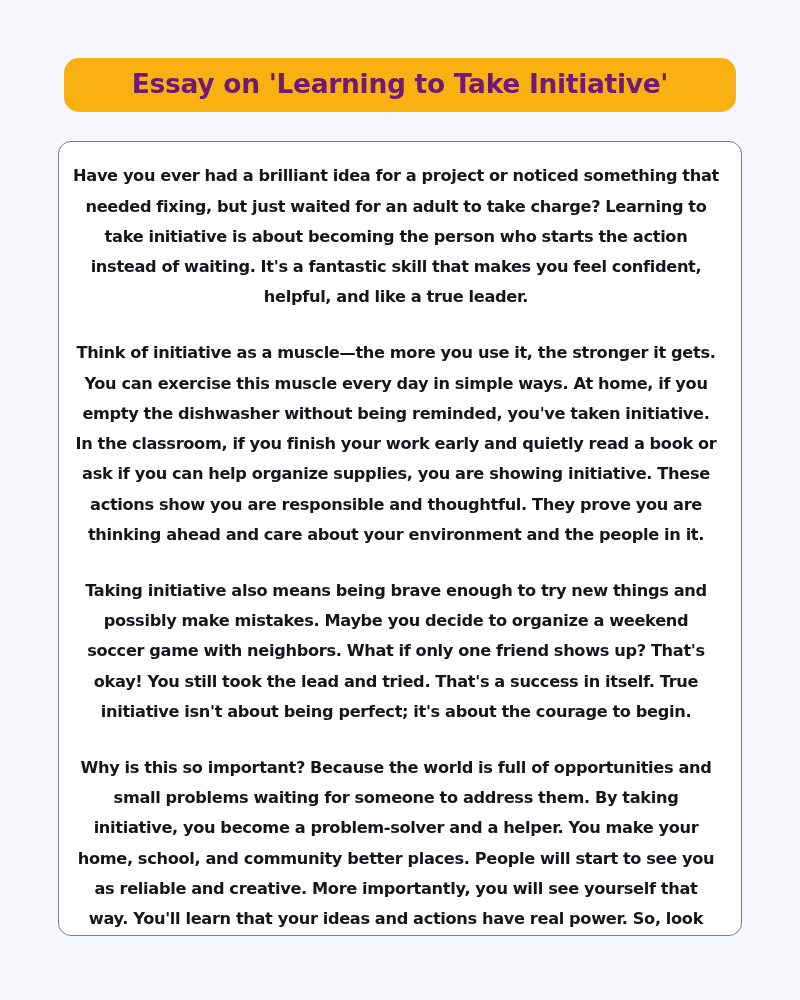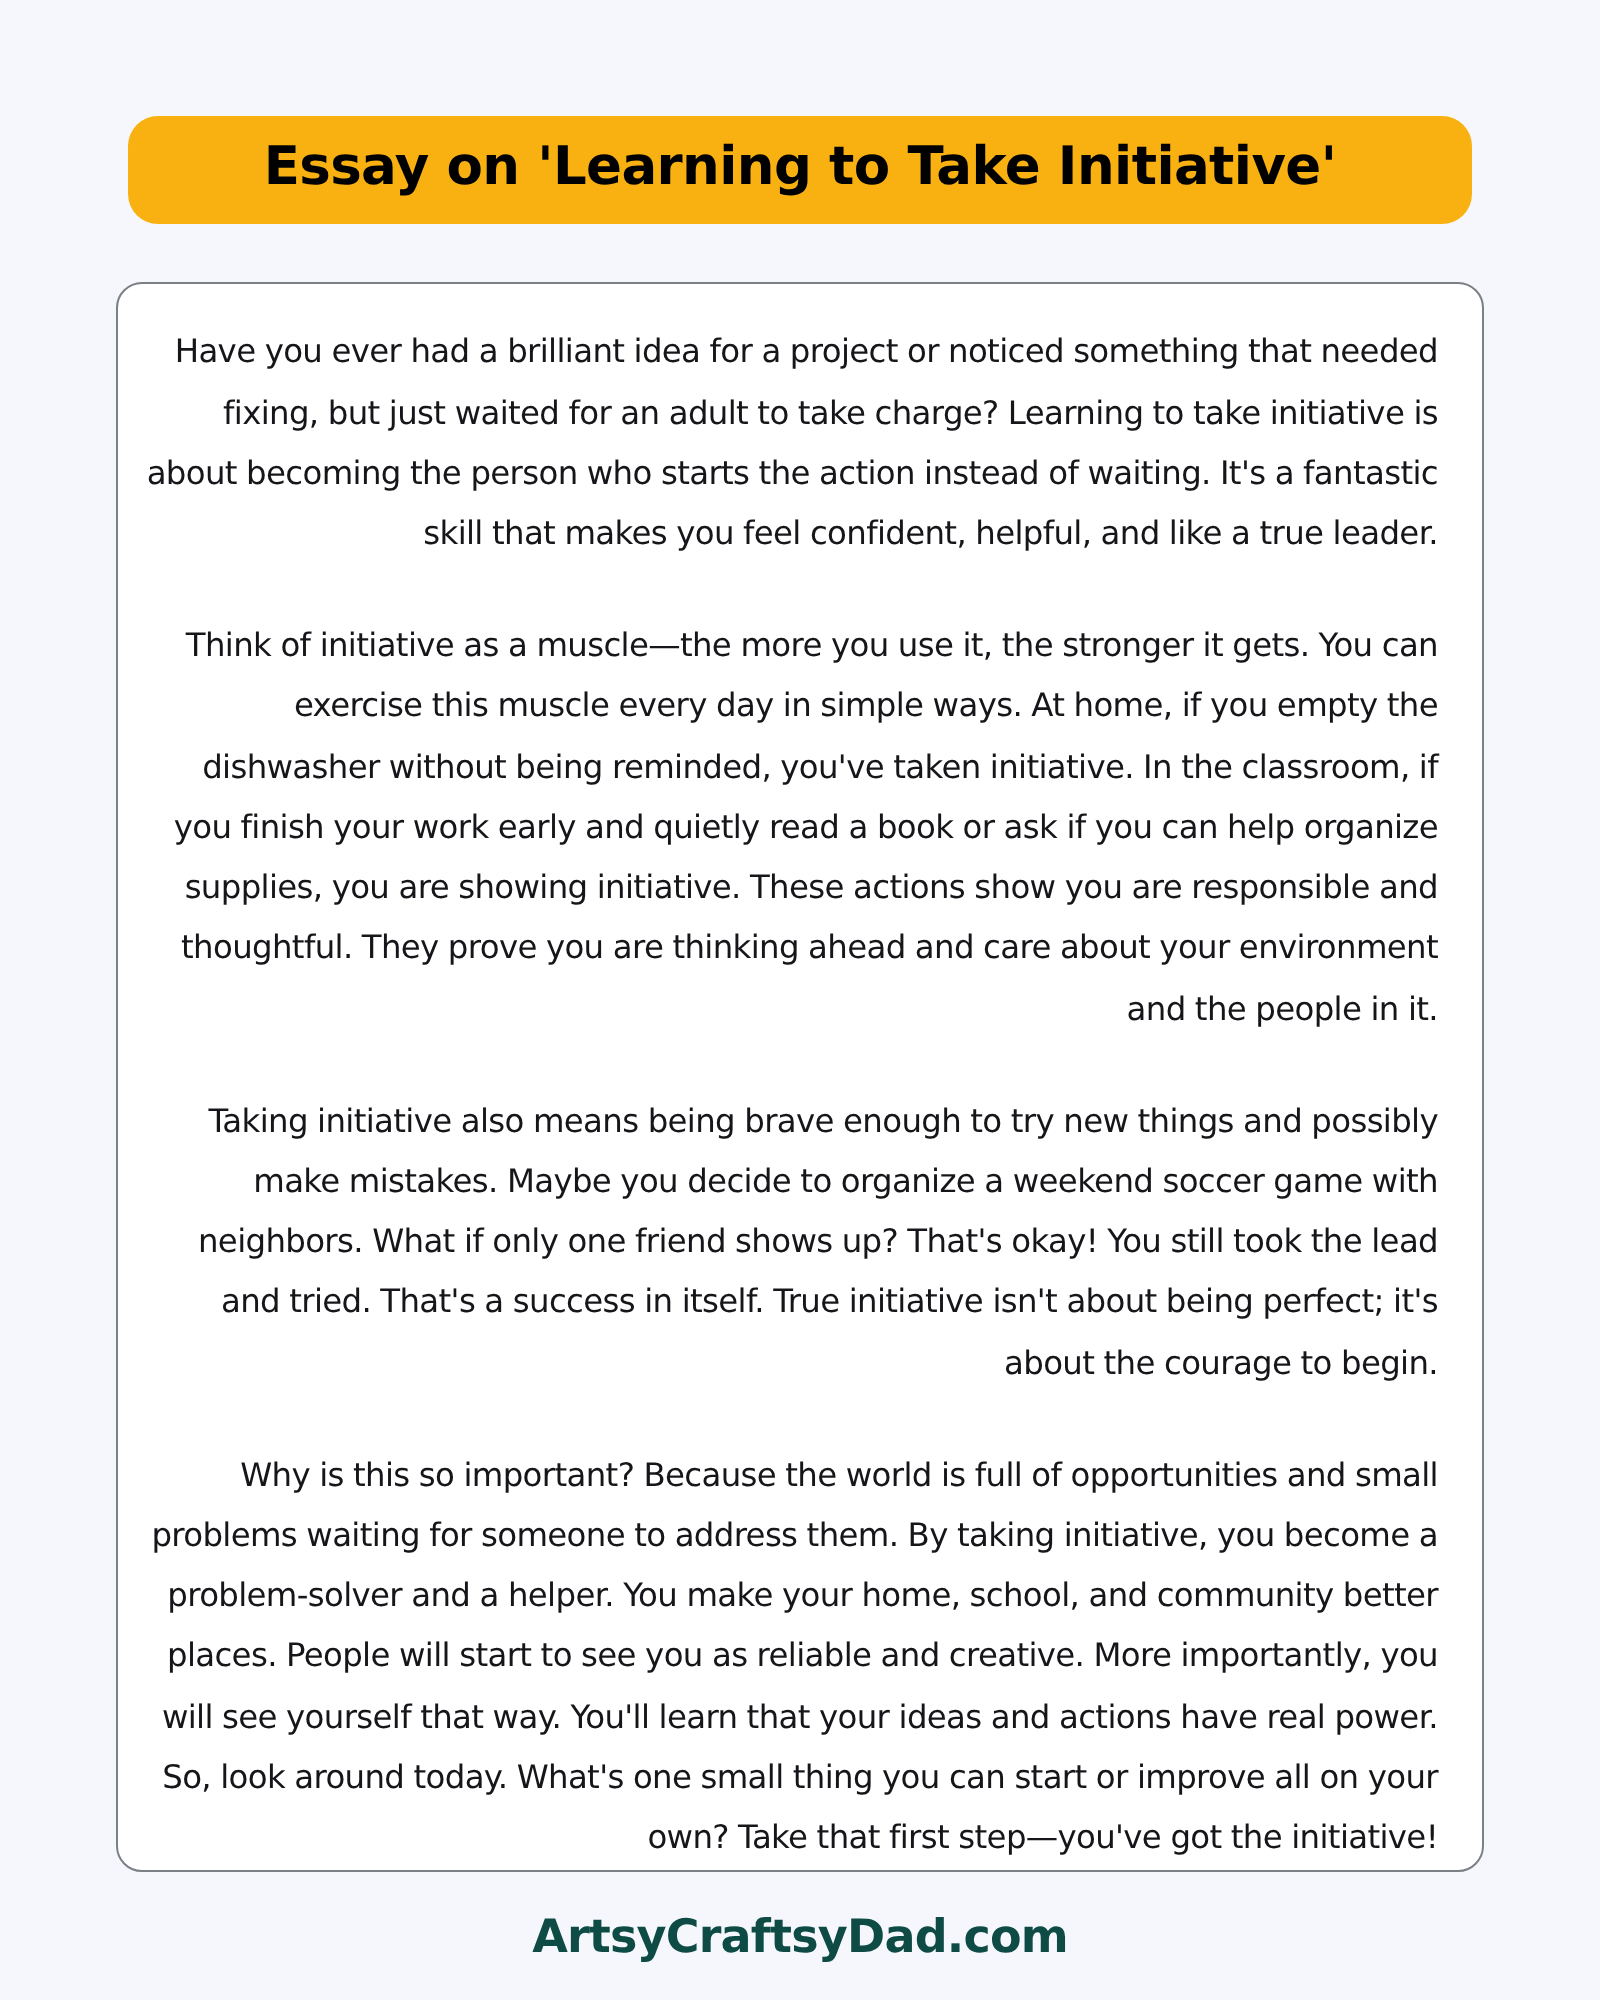--- a/index.html
+++ b/index.html
@@ -29,21 +29,21 @@
     box-sizing: border-box;
     background: #f9b111;
     border-radius: 15px;
     padding: 11px 18px 13px 18px;
     text-align: center;
   }
   .title-badge-text {
     font-family: "DejaVu Sans", sans-serif;
     font-size: 26.5px;
     font-weight: bold;
-    color: #000000;
+    color: #701a75;
     letter-spacing: -0.3px;
     line-height: 1.15;
     white-space: nowrap;
   }
   .essay-card {
     margin-top: 29px;
     width: 684px;
     height: 795px;
     box-sizing: border-box;
     background: #ffffff;
@@ -54,22 +54,23 @@
   }
   .essay-body {
     font-family: "DejaVu Sans", sans-serif;
     font-size: 16.2px;
     line-height: 30.2px;
     color: #16161a;
     letter-spacing: -0.32px;
   }
   .essay-paragraph {
     margin: 0 0 26px 0;
-    text-align: right;
+    text-align: center;
     word-spacing: -0.2px;
+    font-weight: bold;
   }
   .essay-paragraph:last-child {
     margin-bottom: 15px;
   }
   .footer {
     position: absolute;
     left: 0;
     right: 0;
     bottom: 18px;
     text-align: center;
@@ -93,17 +94,14 @@
 
   <div class="essay-card">
     <div class="essay-body">
       <p class="essay-paragraph">Have you ever had a brilliant idea for a project or noticed something that needed fixing, but just waited for an adult to take charge? Learning to take initiative is about becoming the person who starts the action instead of waiting. It's a fantastic skill that makes you feel confident, helpful, and like a true leader.</p>
       <p class="essay-paragraph">Think of initiative as a muscle—the more you use it, the stronger it gets. You can exercise this muscle every day in simple ways. At home, if you empty the dishwasher without being reminded, you've taken initiative. In the classroom, if you finish your work early and quietly read a book or ask if you can help organize supplies, you are showing initiative. These actions show you are responsible and thoughtful. They prove you are thinking ahead and care about your environment and the people in it.</p>
       <p class="essay-paragraph">Taking initiative also means being brave enough to try new things and possibly make mistakes. Maybe you decide to organize a weekend soccer game with neighbors. What if only one friend shows up? That's okay! You still took the lead and tried. That's a success in itself. True initiative isn't about being perfect; it's about the courage to begin.</p>
       <p class="essay-paragraph">Why is this so important? Because the world is full of opportunities and small problems waiting for someone to address them. By taking initiative, you become a problem-solver and a helper. You make your home, school, and community better places. People will start to see you as reliable and creative. More importantly, you will see yourself that way. You'll learn that your ideas and actions have real power. So, look around today. What's one small thing you can start or improve all on your own? Take that first step—you've got the initiative!</p>
     </div>
   </div>
 
-  <div class="footer">
-    <span class="footer-text">ArtsyCraftsyDad.com</span>
-  </div>
 
 </div>
 
 </body></html>

